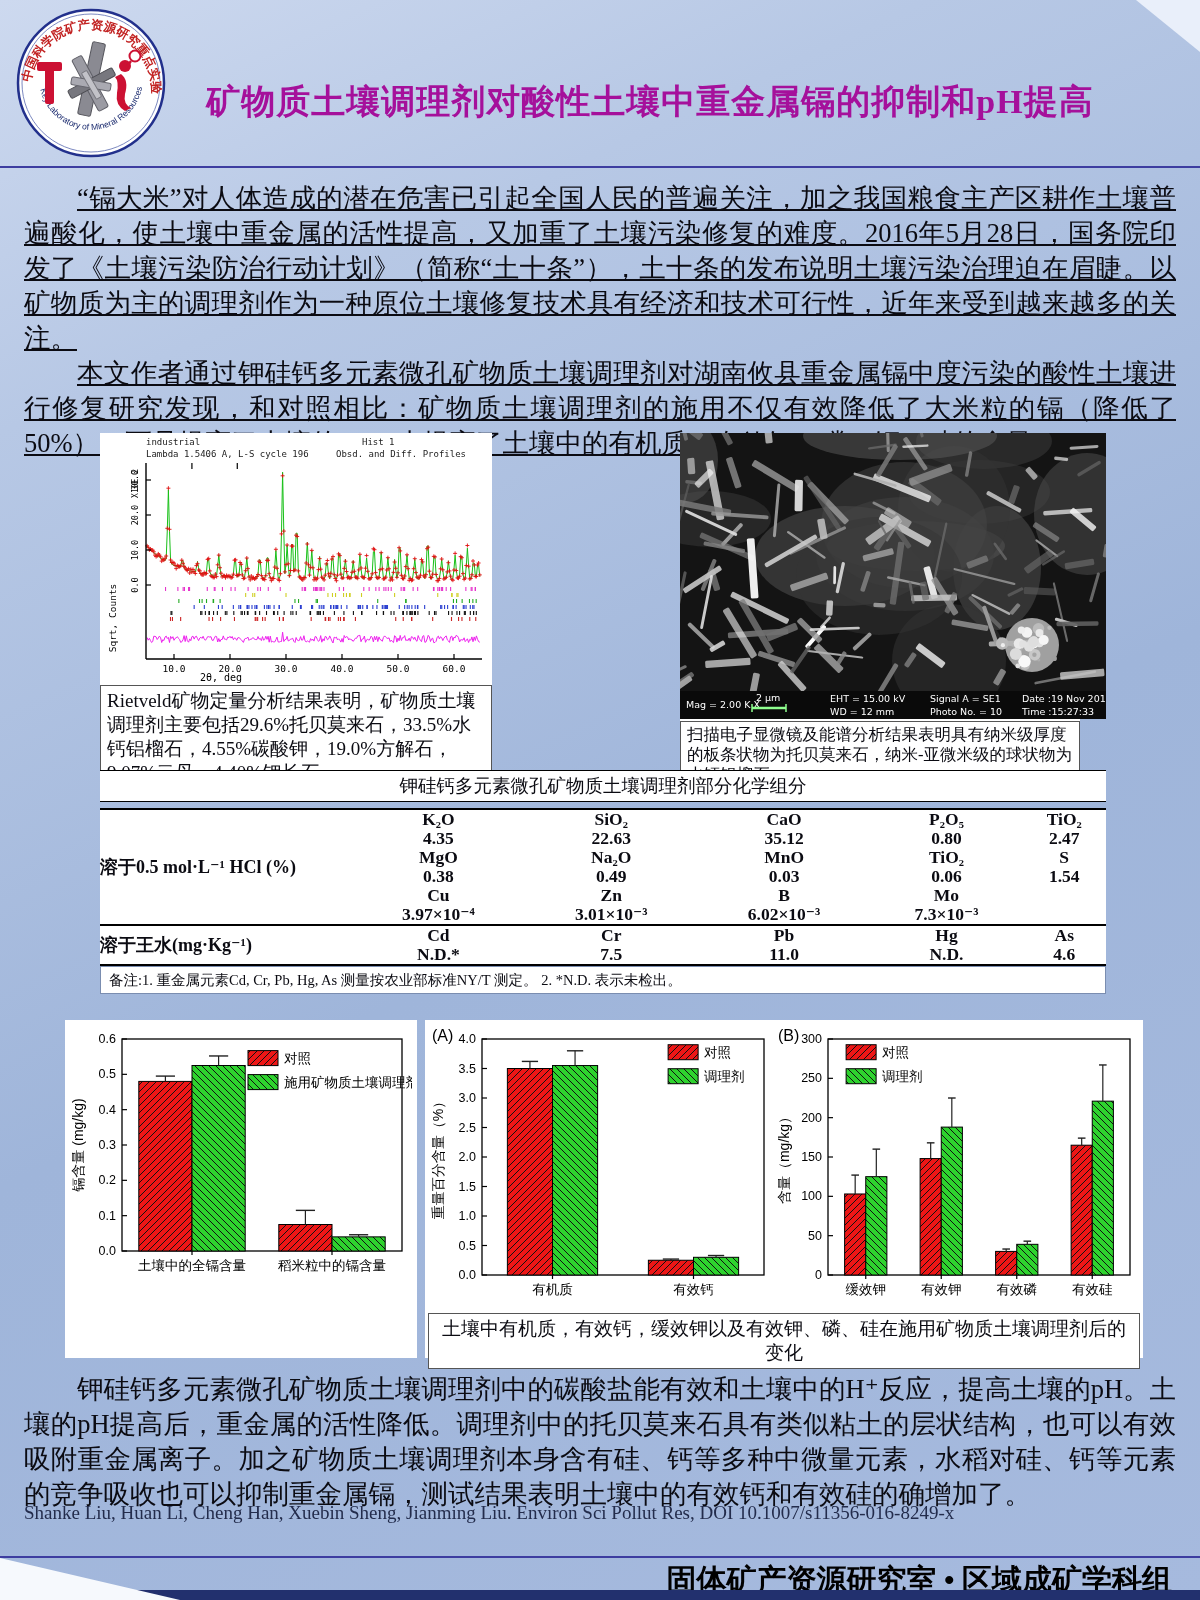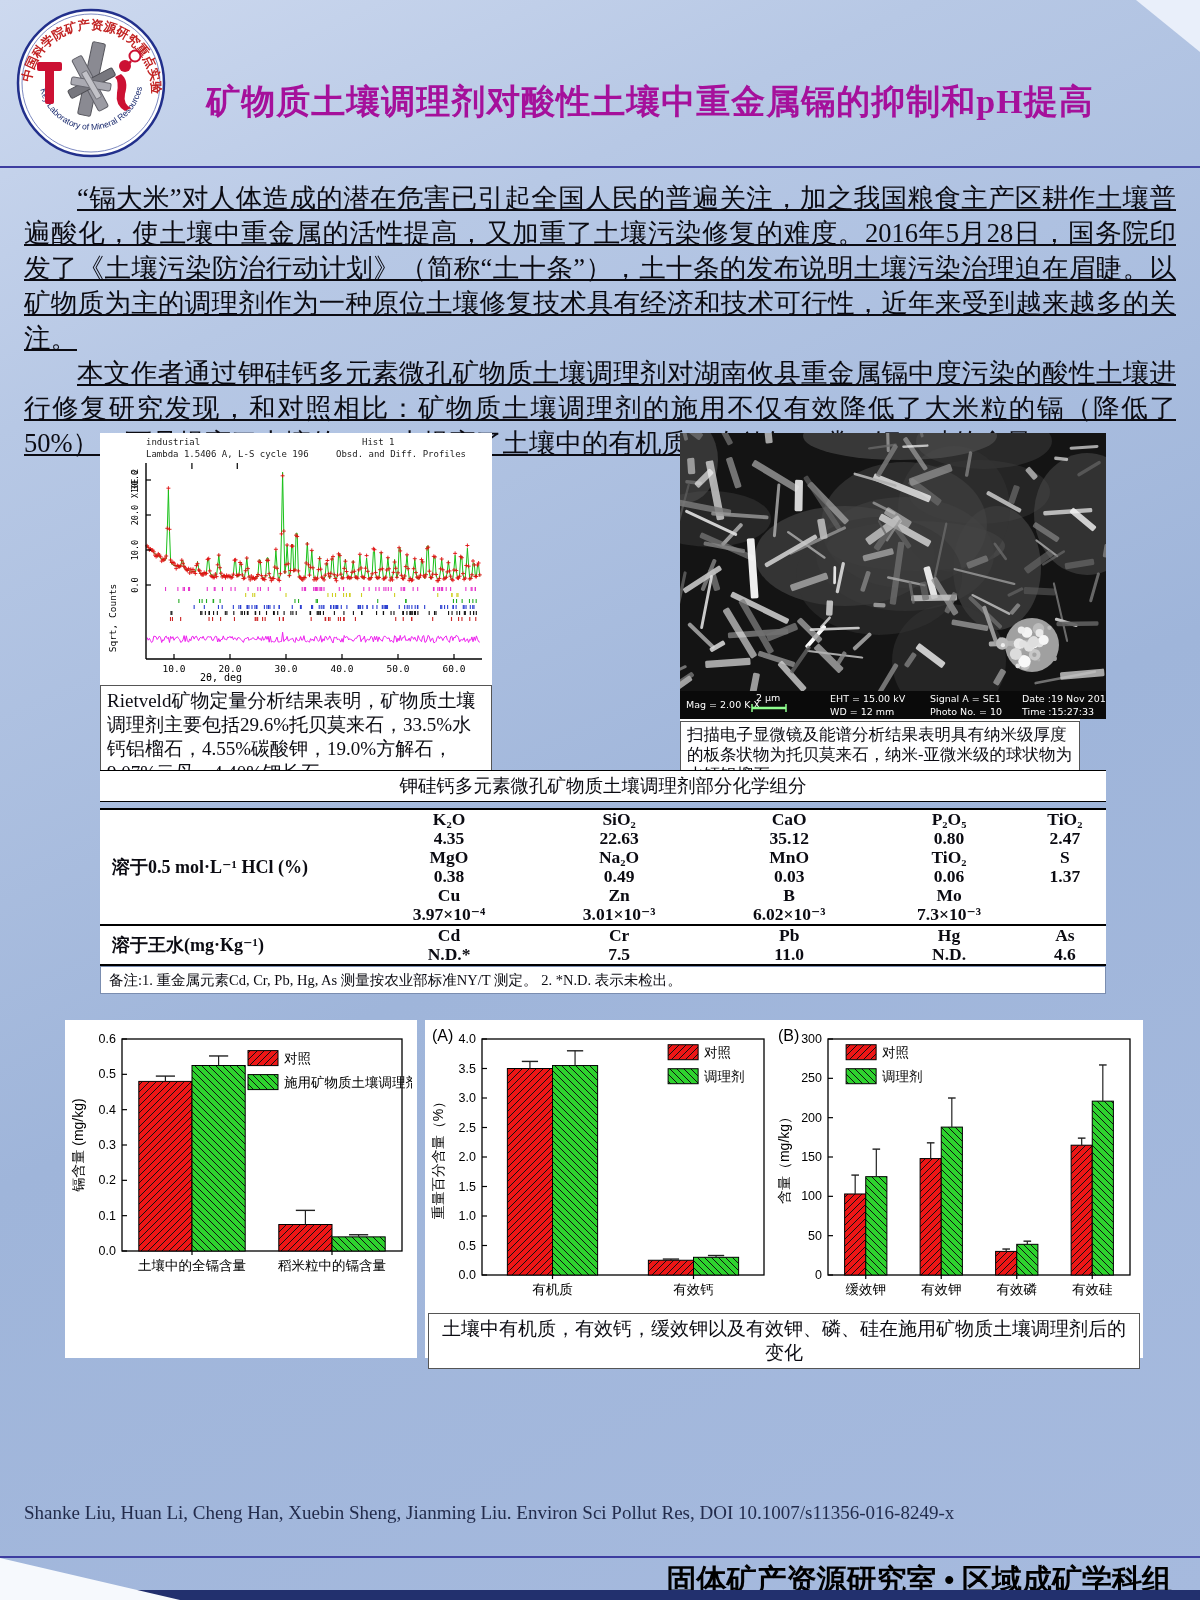--- a/index.html
+++ b/index.html
@@ -24,21 +24,21 @@
   .fig-xrd .figcap{font-size:19px;line-height:24px;}
   .fig-sem{left:680px;top:433px;width:400px;height:326px;}
   .fig-sem .figcap{font-size:16.5px;line-height:20px;}
   .tbl-title{position:absolute;left:100px;top:770px;width:1006px;height:30px;background:#fff;
     border-top:1.5px solid #000;border-bottom:1.5px solid #000;text-align:center;
     font-weight:normal;font-size:18.5px;line-height:30px;}
   .tbl-body{position:absolute;left:100px;top:808px;width:1006px;background:#fff;
     border-top:2.5px solid #000;border-bottom:2.5px solid #000;}
   #comp-table{width:100%;border-collapse:collapse;font-weight:bold;}
   #comp-table td{text-align:center;font-size:17.5px;height:19px;line-height:19px;padding:0;}
-  #comp-table td.rowlabel{text-align:left;padding-left:12px;width:252px;font-size:18px;}
+  #comp-table td.rowlabel{text-align:left;padding-left:0;width:252px;font-size:18px;}
   #comp-table tr.sep-row td{border-top:2px solid #000;}
   .tbl-note{position:absolute;left:100px;top:966px;width:1006px;background:#fff;
     border:1px solid #7a8db0;font-size:14.5px;line-height:20px;padding:3px 8px;box-sizing:border-box;}
   .ch1{left:65px;top:1020px;width:352px;height:338px;padding:3px;box-sizing:border-box;}
   .ch1 .figcap{font-size:20px;line-height:26px;height:56px;}
   .chAB{left:425px;top:1020px;width:718px;height:338px;padding:3px;box-sizing:border-box;}
   .chAB .row{display:flex;}
   .chAB .figcap{font-size:19px;line-height:24px;text-align:center;margin-top:2px;}
   .disc{position:absolute;top:1372px;left:24px;width:1152px;font-size:26.5px;line-height:35px;text-align:justify;}
   .disc p{margin:0;text-indent:2em;}
@@ -631,21 +631,21 @@
             <td>Na₂O</td>
             <td>MnO</td>
             <td>TiO₂</td>
             <td>S</td>
           </tr>
           <tr>
             <td>0.38</td>
             <td>0.49</td>
             <td>0.03</td>
             <td>0.06</td>
-            <td>1.37</td>
+            <td>1.54</td>
           </tr>
           <tr>
             <td>Cu</td>
             <td>Zn</td>
             <td>B</td>
             <td>Mo</td>
             <td></td>
           </tr>
           <tr>
             <td>3.97×10⁻⁴</td>
@@ -841,19 +841,22 @@
           <text x="108.12" y="33.72" font-size="13.5" font-family="Liberation Sans, sans-serif">对照</text>
           <rect x="72.12" y="45.72" width="30" height="15" fill="url(#Bh1)" stroke="#000" stroke-width="1"></rect>
           <text x="108.12" y="57.72" font-size="13.5" font-family="Liberation Sans, sans-serif">调理剂</text>
           <text x="4" y="18" font-size="16" font-family="Liberation Sans, sans-serif">(B)</text>
           <text x="15" y="134" transform="rotate(-90 15 134)" text-anchor="middle" font-size="14" font-family="Liberation Sans, sans-serif">含量（mg/kg）</text>
         </svg>
     </div>
     <div class="figcap">土壤中有机质，有效钙，缓效钾以及有效钾、磷、硅在施用矿物质土壤调理剂后的变化</div>
   </div>
 
+  <div class="disc">
+    <p>钾硅钙多元素微孔矿物质土壤调理剂中的碳酸盐能有效和土壤中的H⁺反应，提高土壤的pH。土壤的pH提高后，重金属的活性降低。调理剂中的托贝莫来石具有类似粘土的层状结构，也可以有效吸附重金属离子。加之矿物质土壤调理剂本身含有硅、钙等多种中微量元素，水稻对硅、钙等元素的竞争吸收也可以抑制重金属镉，测试结果表明土壤中的有效钙和有效硅的确增加了。</p>
+  </div>
   <div class="ref">Shanke Liu, Huan Li, Cheng Han, Xuebin Sheng, Jianming Liu. Environ Sci Pollut Res, DOI 10.1007/s11356-016-8249-x</div>
 
   <div class="frule"></div>
   <div class="footer">固体矿产资源研究室 • 区域成矿学科组</div>
   <div class="navy"></div>
   <div class="corner-bl"></div>
 </div>
 
 </body></html>

